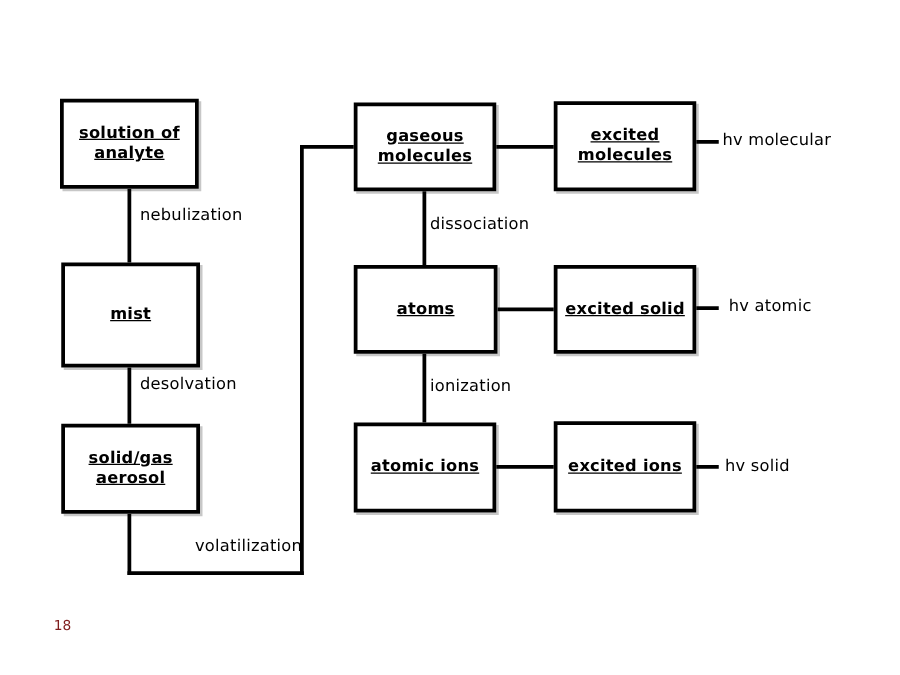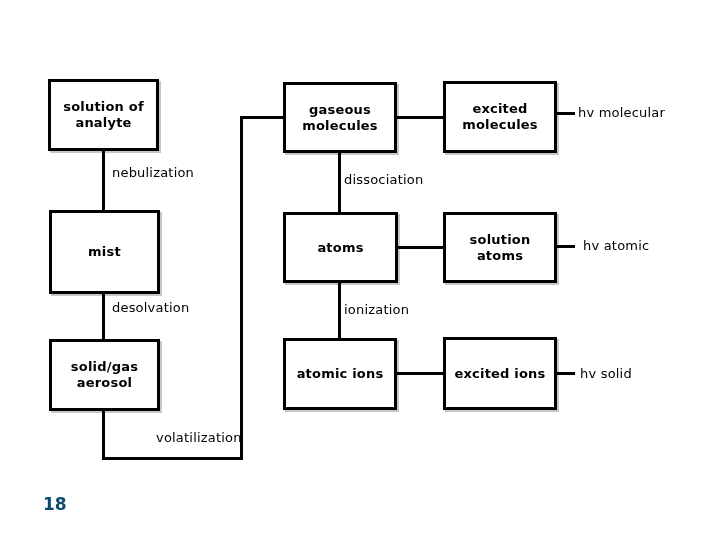--- a/index.html
+++ b/index.html
@@ -27,21 +27,21 @@
     justify-content: center;
     text-align: center;
     color: #000000;
     font-weight: bold;
     font-size: 13px;
     line-height: 16px;
     letter-spacing: 0.2px;
     z-index: 3;
     box-shadow: 2px 2px 0 rgba(0,0,0,0.22);
   }
-  .node span { display: block; }
+  .node span { display: block; text-decoration: underline; }
 
   .n-solution        { left: 48px;  top: 79px;  width: 111px; height: 72px; }
   .n-mist            { left: 49px;  top: 210px; width: 111px; height: 84px; }
   .n-aerosol         { left: 49px;  top: 339px; width: 111px; height: 72px; }
 
   .n-gaseous         { left: 283px; top: 82px;  width: 114px; height: 71px; }
   .n-atoms           { left: 283px; top: 212px; width: 115px; height: 71px; }
   .n-atomicions      { left: 283px; top: 338px; width: 114px; height: 72px; }
 
   .n-excitedmol      { left: 443px; top: 81px;  width: 114px; height: 72px; }
@@ -100,23 +100,23 @@
   .l-dissociation   { left: 344px; top: 172px; }
   .l-ionization     { left: 344px; top: 302px; }
   .l-hvmolecular    { left: 578px; top: 105px; }
   .l-hvatomic       { left: 583px; top: 238px; }
   .l-hvionic        { left: 580px; top: 366px; }
 
   .page-number {
     position: absolute;
     left: 43px;
     top: 494px;
-    color: #0c4a6e;
-    font-size: 17px;
-    font-weight: bold;
+    color: #7f1d1d;
+    font-size: 11px;
+    font-weight: normal;
     font-family: "DejaVu Sans", sans-serif;
     z-index: 4;
   }
 </style>
 </head>
 <body>
 
 <div id="slide">
 
   <div class="lv c-sol-mist"></div>
@@ -178,21 +178,21 @@
 
   <div class="node n-excitedmol">
     <div>
       <span>excited</span>
       <span>molecules</span>
     </div>
   </div>
 
   <div class="node n-excitedatoms">
     <div>
-      <span>solution atoms</span>
+      <span>excited solid</span>
     </div>
   </div>
 
   <div class="node n-excitedions">
     <div>
       <span>excited ions</span>
     </div>
   </div>
 
   <div class="label l-nebulization">nebulization</div>

